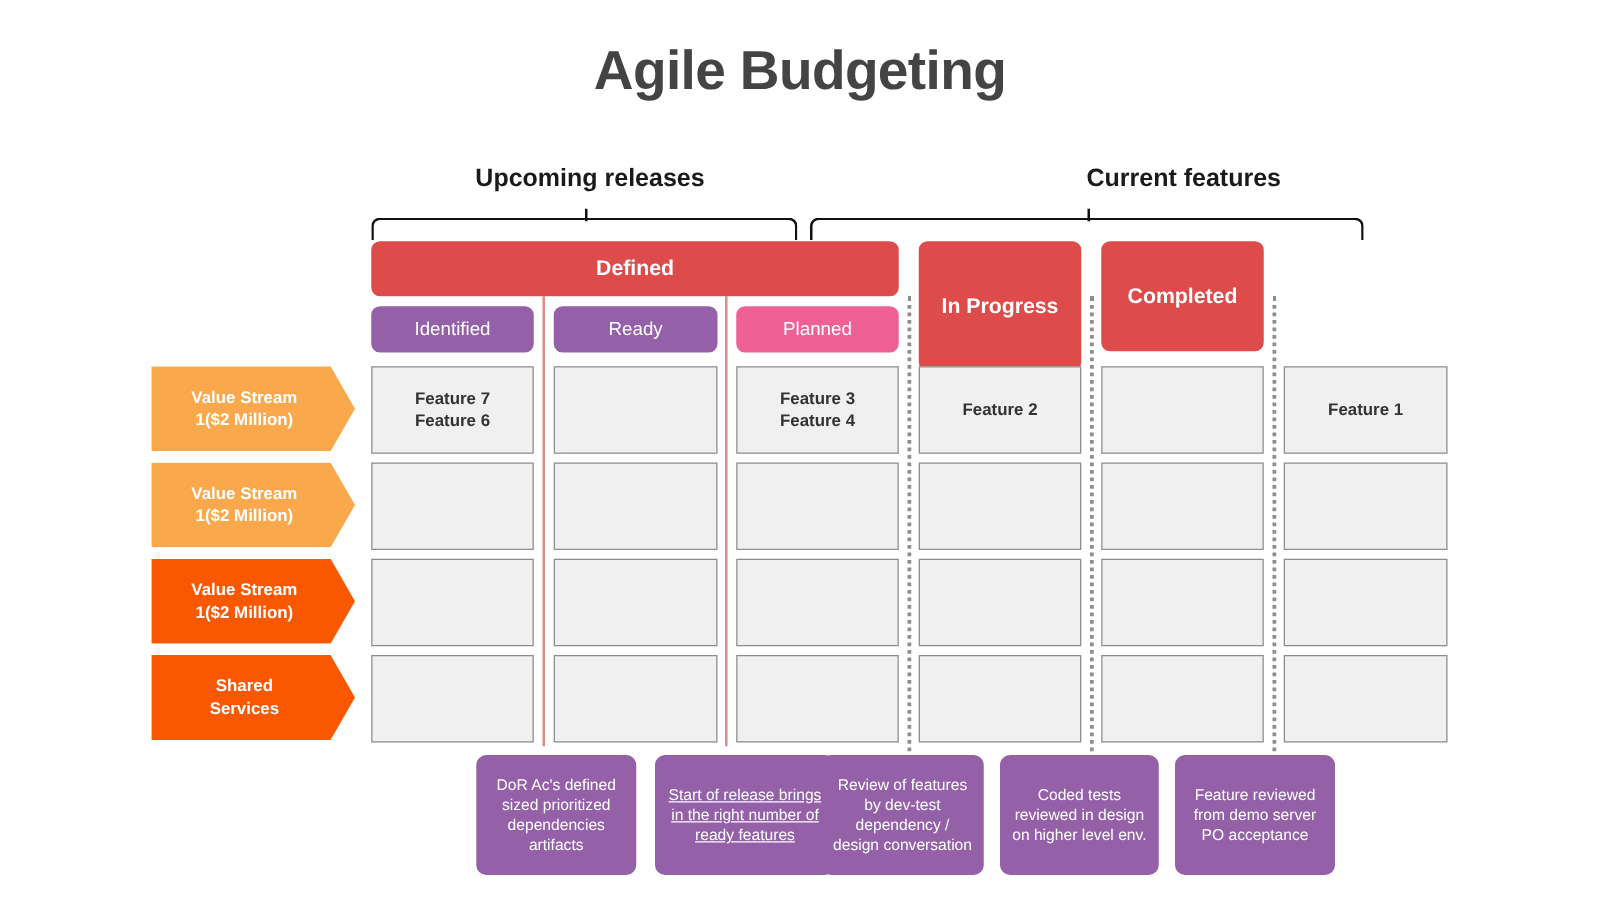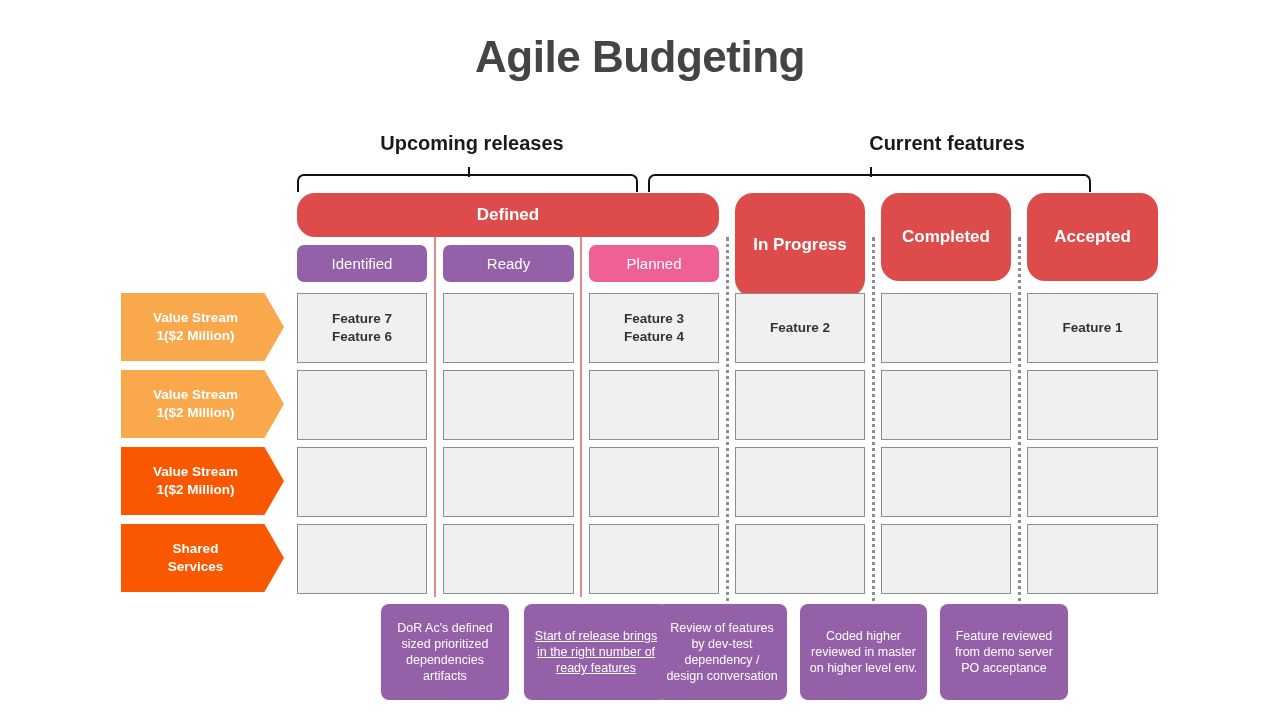--- a/index.html
+++ b/index.html
@@ -42,21 +42,21 @@
     border-left: 2px solid #111111;
   }
   #brace-upcoming { left: 297px; top: 174px; width: 341px; }
   #brace-current  { left: 648px; top: 174px; width: 443px; }
 
   
   .colhead {
     position: absolute;
     background: #dd4b4b;
     color: #ffffff;
-    border-radius: 18px;
+    border-radius: 7px;
     display: flex; align-items: center; justify-content: center;
     font-size: 17px; font-weight: bold;
     text-align: center;
   }
   #head-defined { left: 297px; top: 193px; width: 422px; height: 44px; }
   #head-inprogress { left: 735px; top: 193px; width: 130px; height: 104px; }
   #head-completed  { left: 881px; top: 193px; width: 130px; height: 88px; }
   #head-accepted   { left: 1027px; top: 193px; width: 131px; height: 88px; }
 
   
@@ -137,21 +137,20 @@
   <div class="brace" id="brace-upcoming">
       <span class="tick"></span>
     </div>
   <div class="brace" id="brace-current">
       <span class="tick"></span>
     </div>
 
   <div class="colhead" id="head-defined">Defined</div>
   <div class="colhead" id="head-inprogress">In Progress</div>
   <div class="colhead" id="head-completed">Completed</div>
-  <div class="colhead" id="head-accepted">Accepted</div>
 
   <div class="subhead" id="sub-identified">Identified</div>
   <div class="subhead" id="sub-ready">Ready</div>
   <div class="subhead" id="sub-planned">Planned</div>
 
   <div class="sep-solid" id="sep-s1"></div>
   <div class="sep-solid" id="sep-s2"></div>
   <div class="sep-dot" id="sep-d1"></div>
   <div class="sep-dot" id="sep-d2"></div>
   <div class="sep-dot" id="sep-d3"></div>
@@ -190,17 +189,17 @@
       <div class="cell" style="left: 589px; width: 130px; top: 524px; height: 70px;"></div>
       <div class="cell" style="left: 735px; width: 130px; top: 524px; height: 70px;"></div>
       <div class="cell" style="left: 881px; width: 130px; top: 524px; height: 70px;"></div>
       <div class="cell" style="left: 1027px; width: 131px; top: 524px; height: 70px;"></div>
     </div>
 
   <div id="notes-layer">
       <div class="note" style="left: 381px; width: 128px;">DoR Ac's defined sized prioritized dependencies artifacts</div>
       <div class="note" style="left: 524px; width: 144px; text-decoration: underline;">Start of release brings in the right number of ready features</div>
       <div class="note" style="left: 657px; width: 130px;">Review of features by dev-test dependency / design conversation</div>
-      <div class="note" style="left: 800px; width: 127px;">Coded higher reviewed in master on higher level env.</div>
+      <div class="note" style="left: 800px; width: 127px;">Coded tests reviewed in design on higher level env.</div>
       <div class="note" style="left: 940px; width: 128px;">Feature reviewed from demo server PO acceptance</div>
     </div>
 
 </div>
 
 </body></html>

